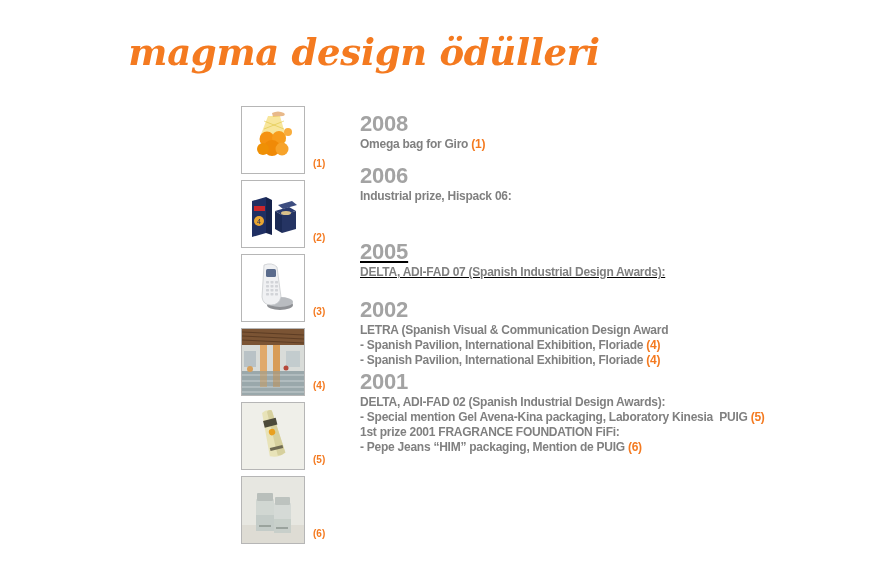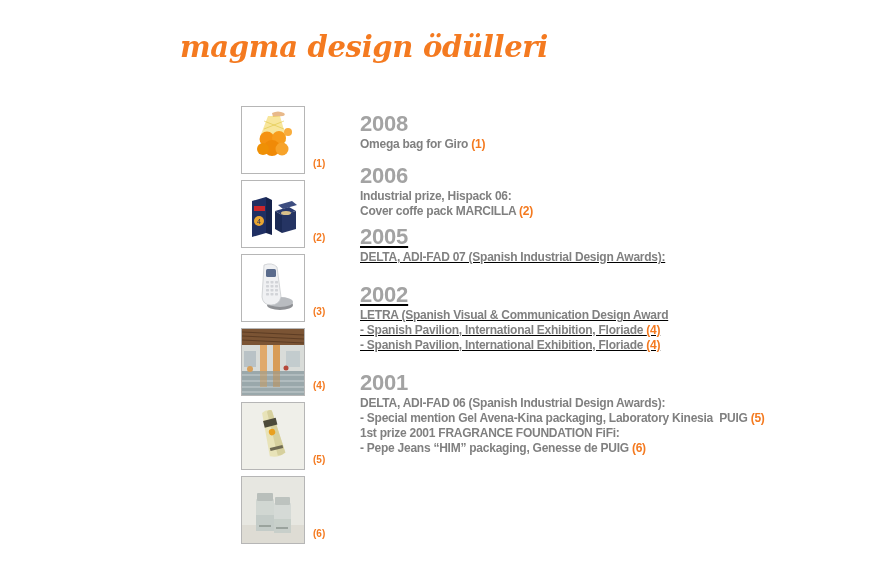--- a/index.html
+++ b/index.html
@@ -16,21 +16,21 @@
   }
 
   
   #page-title {
     position: absolute;
     left: 0;
     top: 30px;
     width: 728px;
     text-align: center;
     font-family: "DejaVu Serif", serif;
-    font-size: 29px;
+    font-size: 37px;
     font-weight: bold;
     font-style: italic;
     letter-spacing: -0.3px;
     color: #f47a20;
     white-space: nowrap;
   }
 
   
   #awards-wrap {
     position: absolute;
@@ -112,23 +112,23 @@
     letter-spacing: -0.25px;
     white-space: pre;
   }
 
   .ref {
     color: #f47a20;
   }
 
   
   #block-2008 { }
-  #block-2006 { margin-bottom: 6px; }
+  #block-2006 { margin-bottom: 36px; }
   #block-2005 { margin-bottom: 18px; text-decoration: underline; }
-  #block-2002 { margin-bottom: 18px; text-decoration: underline; }
+  #block-2002 { margin-bottom: 2px; }
   #block-2001 { margin-bottom: 0px; }
 </style>
 </head>
 <body>
 
 <div id="page-title">magma design ödülleri</div>
 
 <div id="awards-wrap">
 
   <div id="thumb-column">
@@ -272,38 +272,37 @@
   <div id="text-column">
 
     <div class="award-block" id="block-2008">
       <div class="award-year">2008</div>
       <div class="award-line"><span>Omega bag for Giro </span><span class="ref">(1)</span></div>
     </div>
 
     <div class="award-block" id="block-2006">
       <div class="award-year">2006</div>
       <div class="award-line"><span>Industrial prize, Hispack 06:</span></div>
-      <div class="award-line"><span>Cover coffe pack MARCILLA </span><span class="ref">(2)</span></div>
     </div>
 
     <div class="award-block" id="block-2005">
       <div class="award-year">2005</div>
       <div class="award-line"><span>DELTA, ADI-FAD 07 (Spanish Industrial Design Awards):</span></div>
     </div>
 
     <div class="award-block" id="block-2002">
       <div class="award-year">2002</div>
       <div class="award-line"><span>LETRA (Spanish Visual &amp; Communication Design Award</span></div>
       <div class="award-line"><span>- Spanish Pavilion, International Exhibition, Floriade </span><span class="ref">(4)</span></div>
       <div class="award-line"><span>- Spanish Pavilion, International Exhibition, Floriade </span><span class="ref">(4)</span></div>
     </div>
 
     <div class="award-block" id="block-2001">
       <div class="award-year">2001</div>
-      <div class="award-line"><span>DELTA, ADI-FAD 06 (Spanish Industrial Design Awards):</span></div>
+      <div class="award-line"><span>DELTA, ADI-FAD 02 (Spanish Industrial Design Awards):</span></div>
       <div class="award-line"><span>- Special mention Gel Avena-Kina packaging, Laboratory Kinesia  PUIG </span><span class="ref">(5)</span></div>
       <div class="award-line"><span>1st prize 2001 FRAGRANCE FOUNDATION FiFi:</span></div>
-      <div class="award-line"><span>- Pepe Jeans “HIM” packaging, Genesse de PUIG </span><span class="ref">(6)</span></div>
+      <div class="award-line"><span>- Pepe Jeans “HIM” packaging, Mention de PUIG </span><span class="ref">(6)</span></div>
     </div>
 
   </div>
 
 </div>
 
 </body></html>

